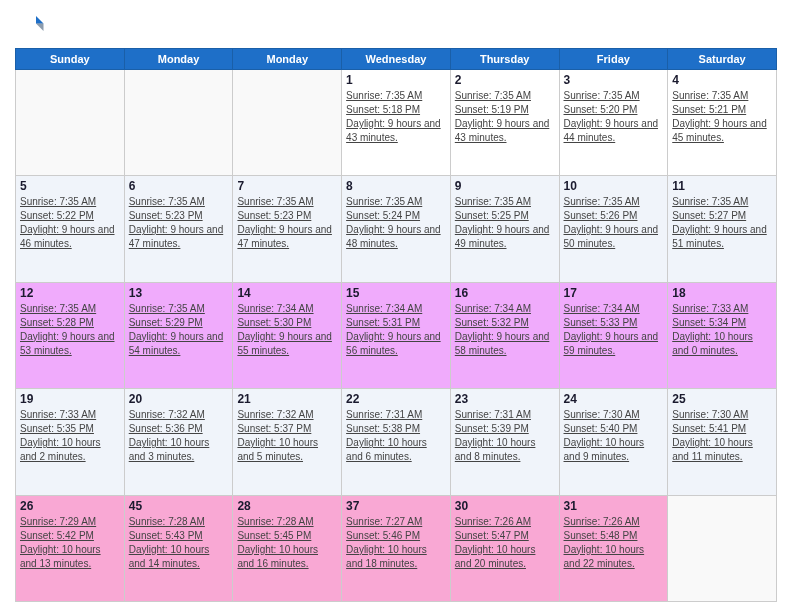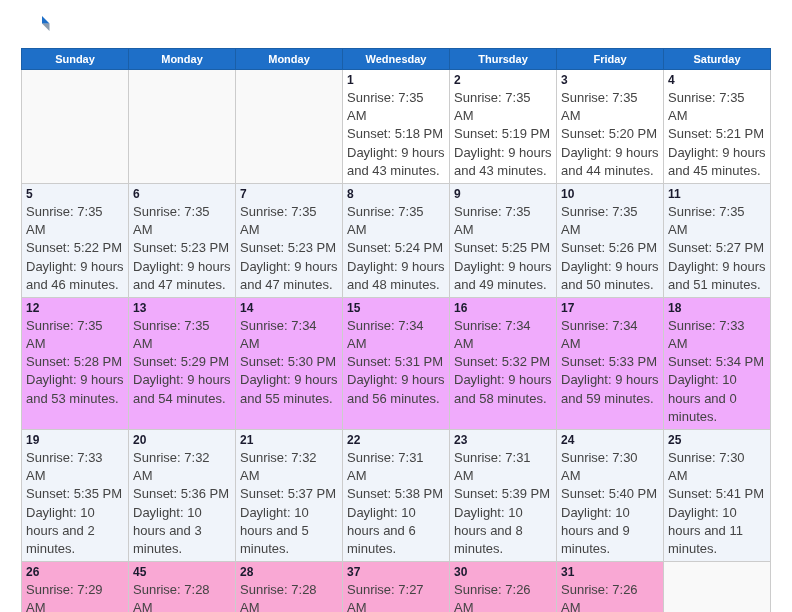--- a/index.html
+++ b/index.html
@@ -6,23 +6,24 @@
     body {
       font-family: Arial, sans-serif;
       background: #fff;
       width: 792px;
       height: 612px;
       overflow: hidden;
     }
     .page {
       width: 792px;
       height: 612px;
-      padding: 10px 21px;
+      padding: 10px 15px;
       display: flex;
       flex-direction: column;
+      justify-content: flex-end;
     }
     .header {
       display: flex;
       align-items: flex-start;
       justify-content: space-between;
       margin-bottom: 4px;
     }
     .logo {
       display: flex;
       align-items: center;
@@ -79,23 +80,24 @@
       width: 113px;
     }
     .day-number {
       font-size: 12px;
       font-weight: bold;
       color: #1a1a2e;
       display: block;
       margin-bottom: 2px;
     }
     .day-info {
-      font-size: 13px;
+      font-size: 10px;
       color: #444;
       line-height: 1.4;
+      text-decoration: underline;
     }
     .empty-cell {
       background: #f9f9f9;
     }
   </style>
 </head>
 <body>
 
 <div class="page">
   <div class="header">

